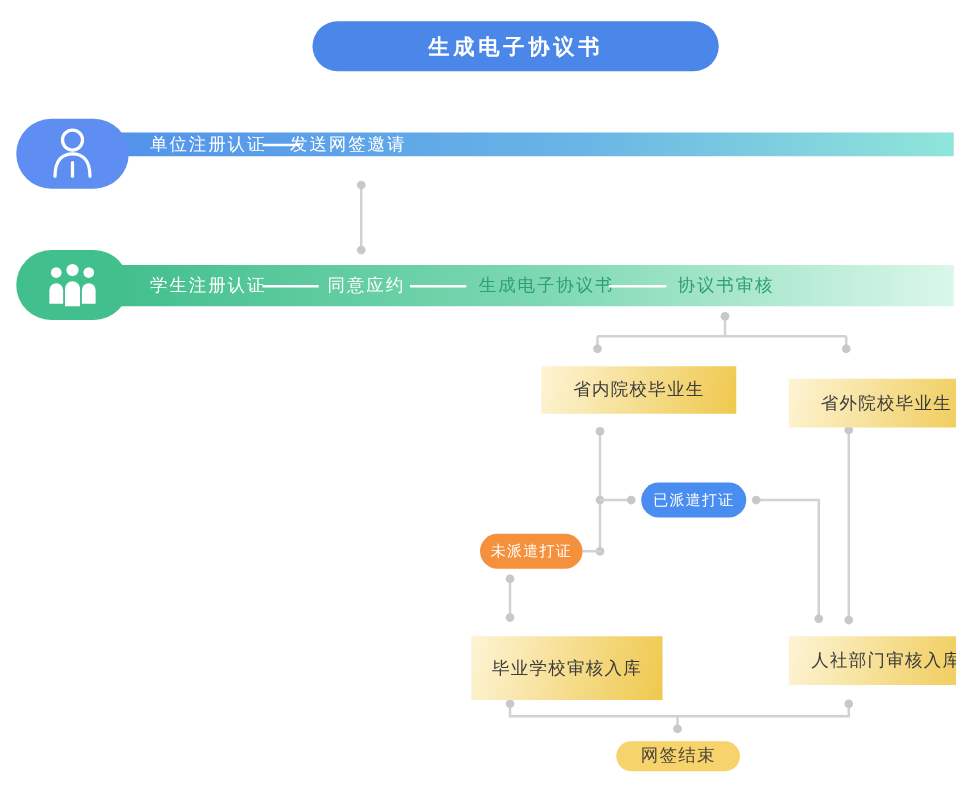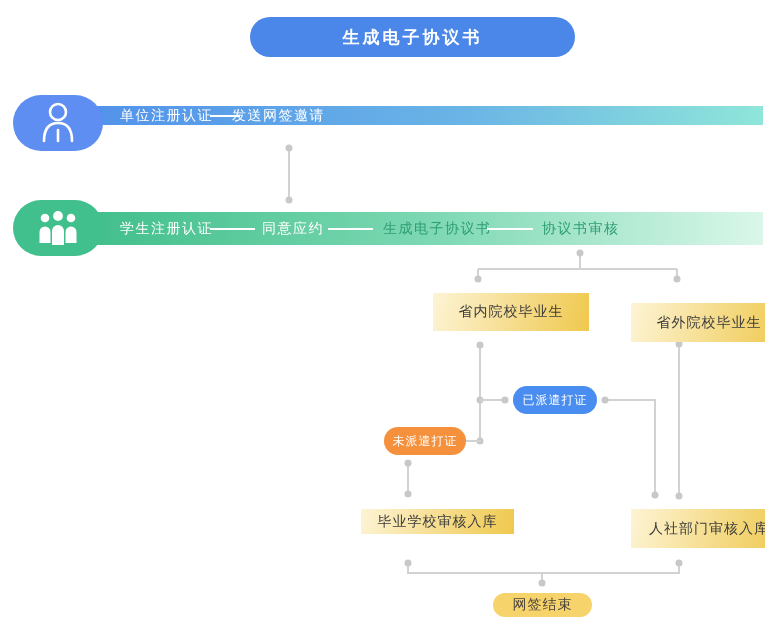--- a/index.html
+++ b/index.html
@@ -138,18 +138,18 @@
       </g>
     </svg>
   </div>
 
   <div class="ybox" style="left:404px;top:293px;width:156px;height:38px">省内院校毕业生</div>
   <div class="ybox" style="left:602px;top:303px;width:156px;height:39px">省外院校毕业生</div>
 
   <div class="pill blue">已派遣打证</div>
   <div class="pill orange">未派遣打证</div>
 
-  <div class="ybox" style="left:332px;top:509px;width:153px;height:25px">毕业学校审核入库</div>
+  <div class="ybox" style="left:348px;top:509px;width:153px;height:51px">毕业学校审核入库</div>
   <div class="ybox" style="left:602px;top:509px;width:156px;height:39px">人社部门审核入库</div>
 
   <div class="end-pill">网签结束</div>
 
 </div>
 
 </body></html>

